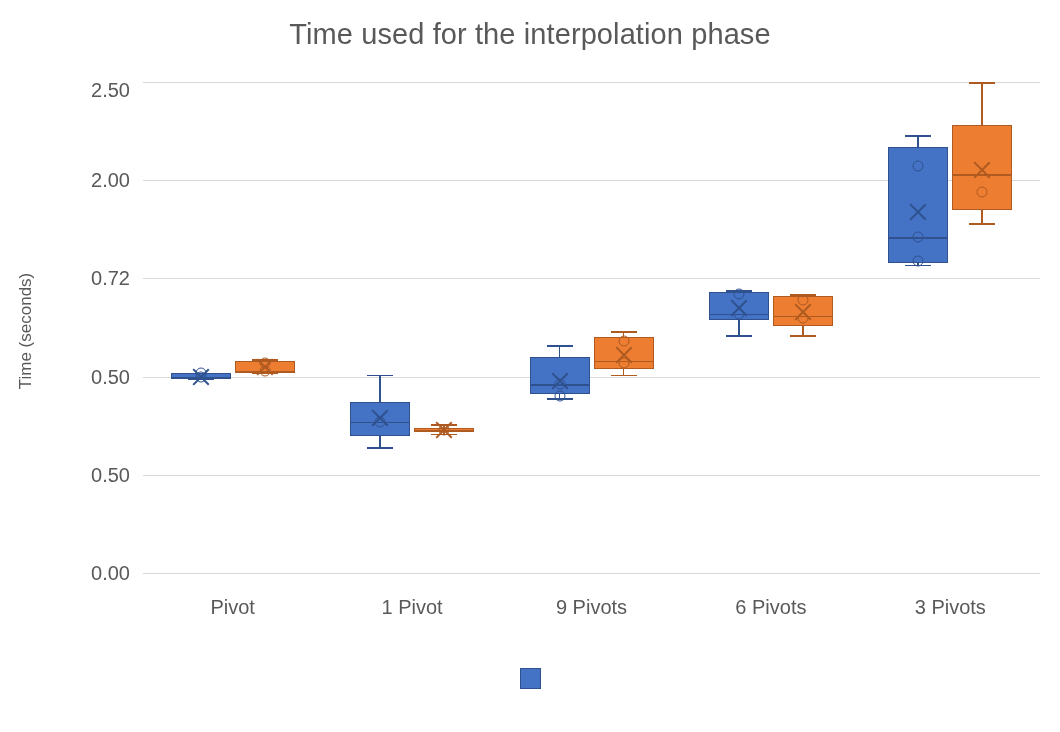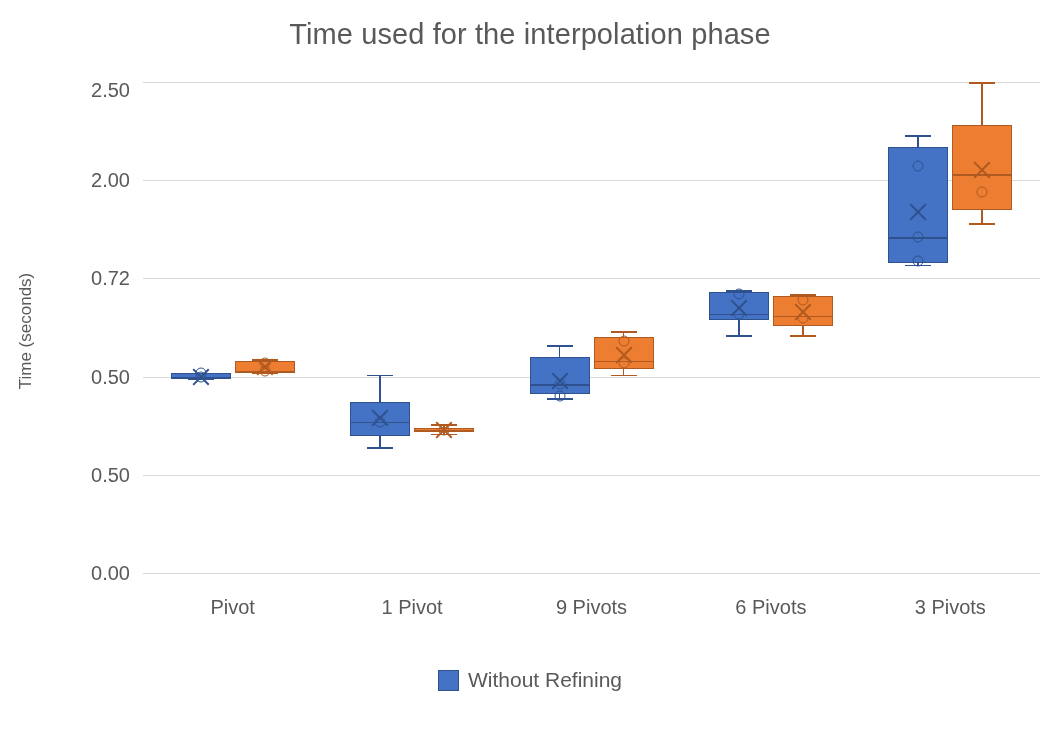--- a/index.html
+++ b/index.html
@@ -330,17 +330,16 @@
       <div class="xtick-label" style="left: 232.7px;">Pivot</div>
       <div class="xtick-label" style="left: 412.1px;">1 Pivot</div>
       <div class="xtick-label" style="left: 591.5px;">9 Pivots</div>
       <div class="xtick-label" style="left: 770.9px;">6 Pivots</div>
       <div class="xtick-label" style="left: 950.3px;">3 Pivots</div>
     </div>
 
   <div id="legend">
       <div class="legend-entry">
         <div class="legend-swatch" style="background: rgb(68, 114, 196); border-color: rgb(47, 82, 143);"></div>
-        <span class="legend-label">Without Refining</span>
       </div>
     </div>
 
 </div>
 
 </body></html>

